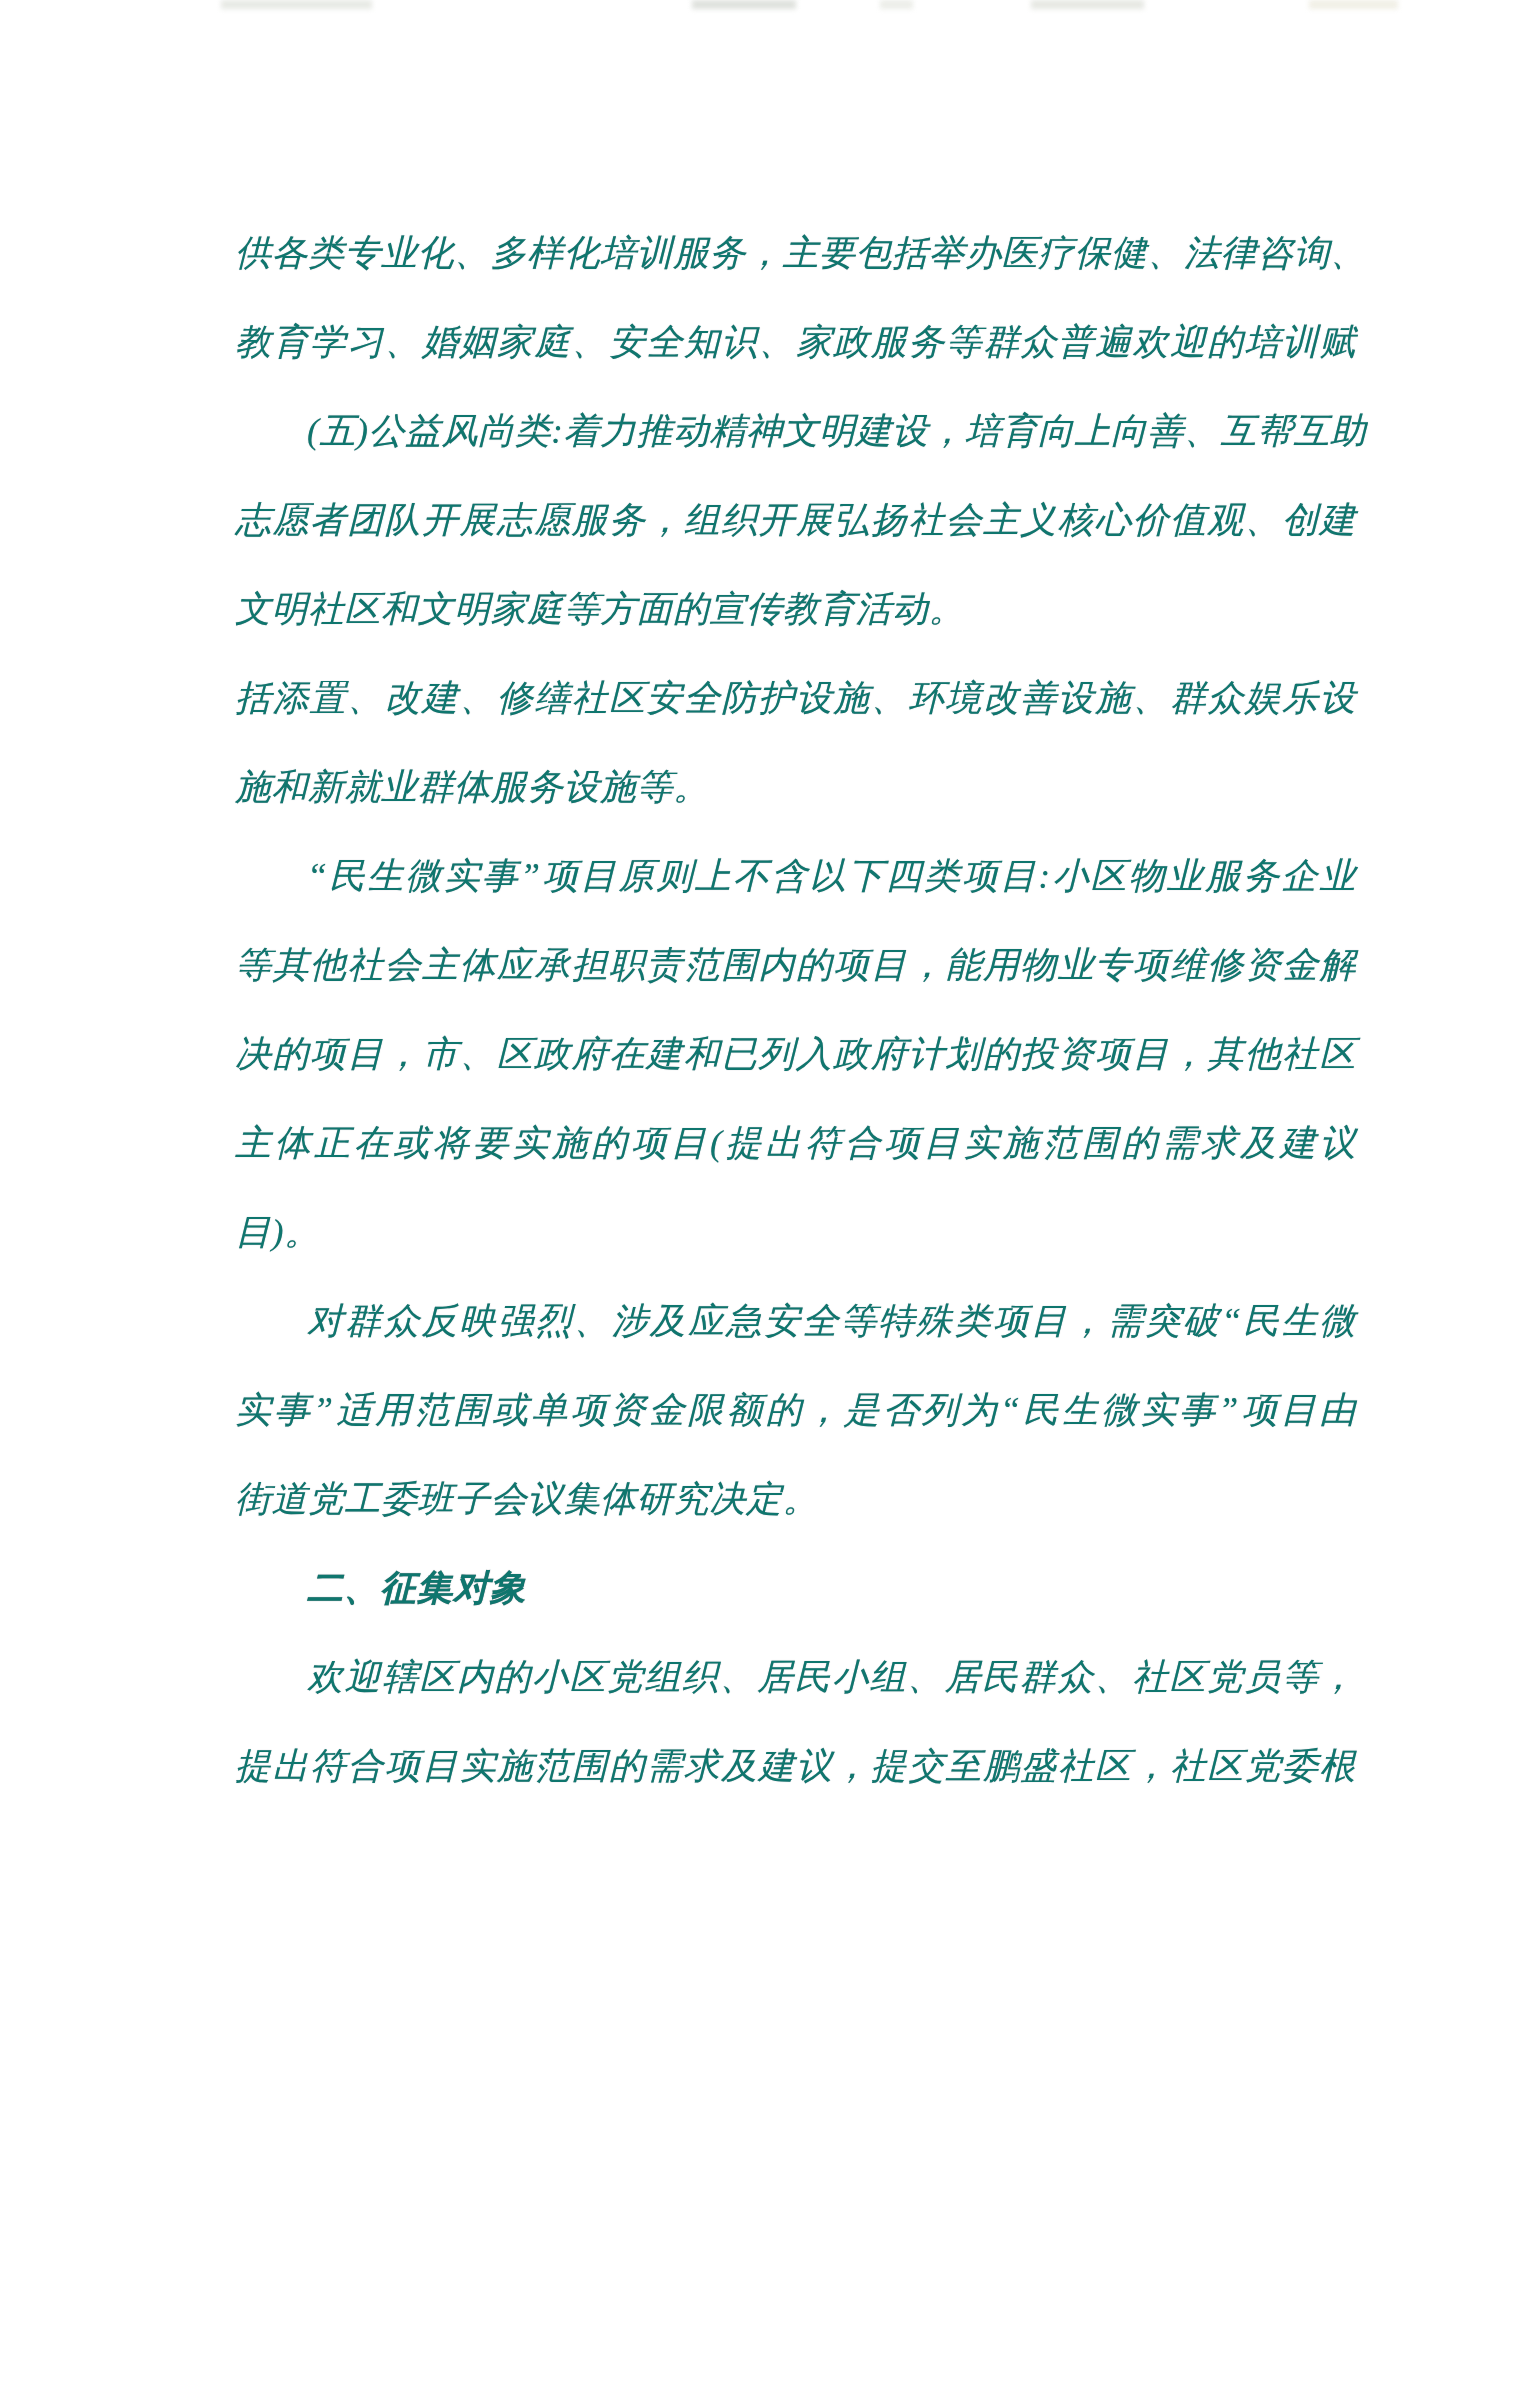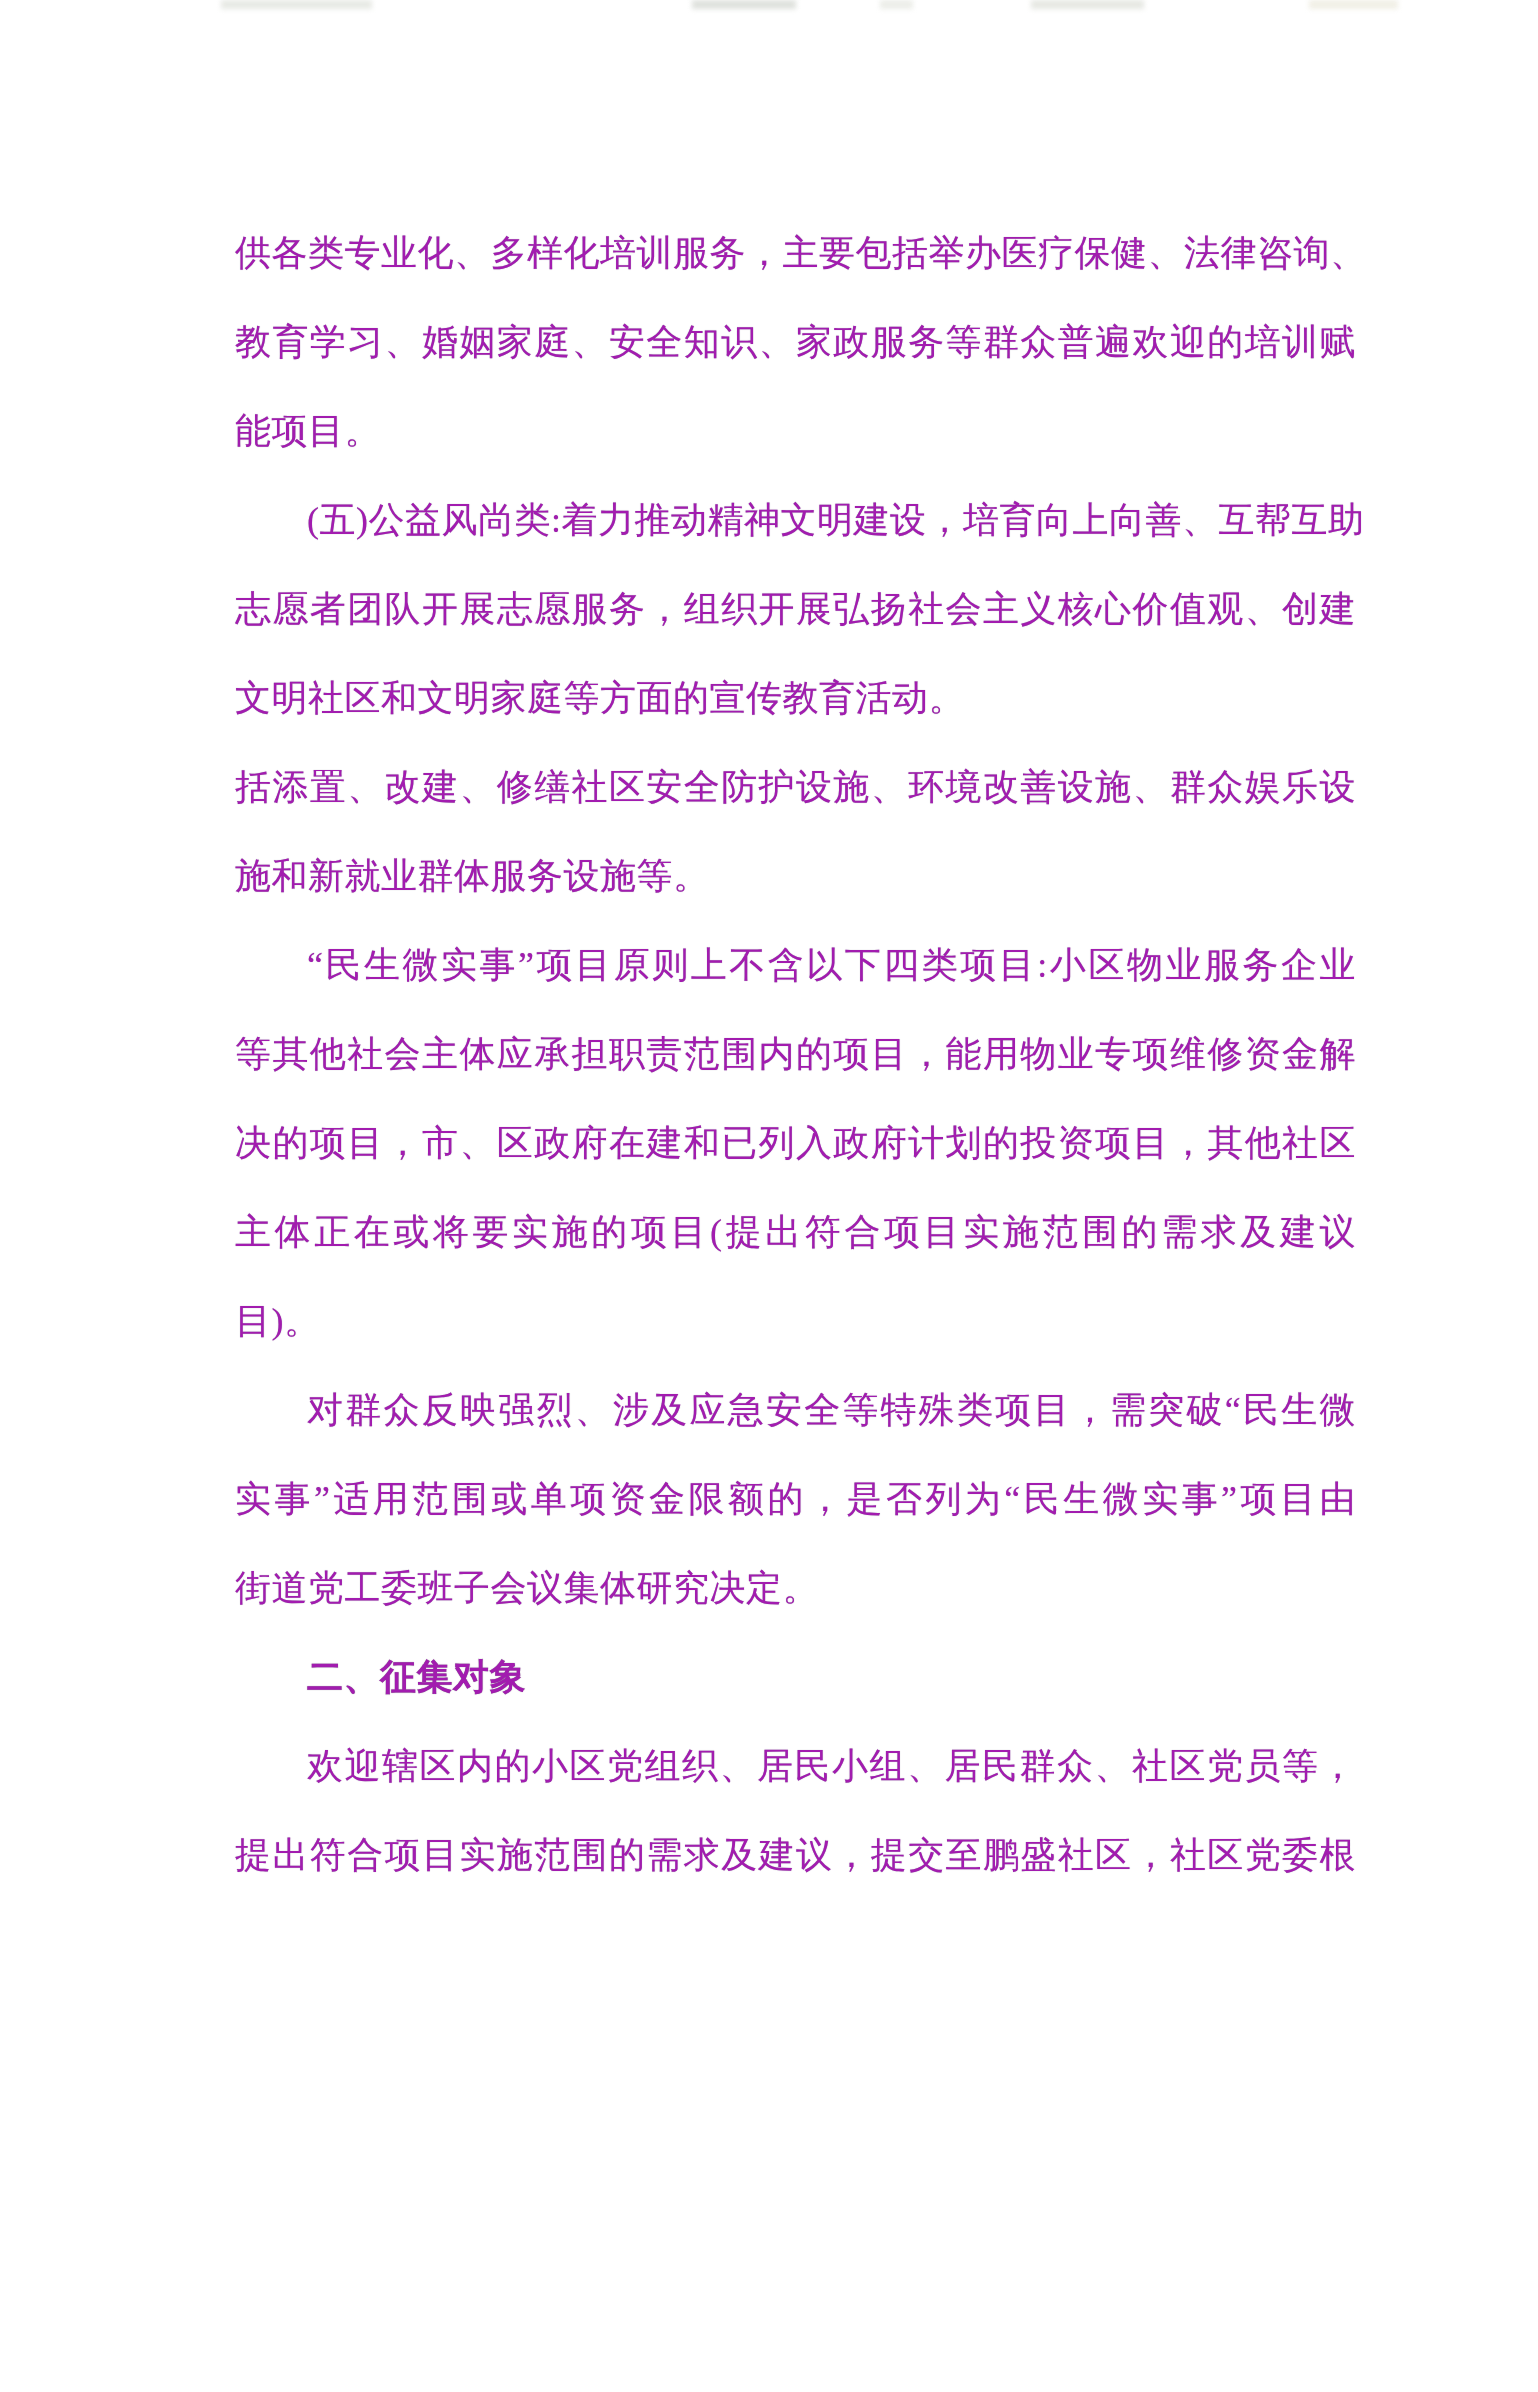--- a/index.html
+++ b/index.html
@@ -29,27 +29,28 @@
   .text-block {
     position: absolute;
     left: 235px;
     top: 209px;
     width: 1121px;
   }
   .line {
     height: 89px;
     line-height: 89px;
     font-size: 36px;
-    color: #a21caf;
+    color: #0f766e;
     text-align: justify;
     text-align-last: justify;
     text-shadow: 0 0 0.9px rgba(35, 48, 70, 0.45);
     letter-spacing: 0.5px;
     white-space: nowrap;
     overflow: visible;
+    font-style: italic;
   }
   .line.indent { text-indent: 2em; }
   .line.last {
     text-align: left;
     text-align-last: left;
   }
   .line.heading {
     font-weight: bold;
     text-align: center;
     text-align-last: left;
@@ -64,21 +65,20 @@
 
   <span class="artifact a1"></span>
   <span class="artifact a2"></span>
   <span class="artifact a3"></span>
   <span class="artifact a4"></span>
   <span class="artifact a5"></span>
 
   <div class="text-block">
     <div class="line">供各类专业化、多样化培训服务，主要包括举办医疗保健、法律咨询、</div>
     <div class="line">教育学习、婚姻家庭、安全知识、家政服务等群众普遍欢迎的培训赋</div>
-    <div class="line last">能项目。</div>
     <div class="line indent">(五)公益风尚类:着力推动精神文明建设，培育向上向善、互帮互助</div>
     <div class="line">志愿者团队开展志愿服务，组织开展弘扬社会主义核心价值观、创建</div>
     <div class="line last">文明社区和文明家庭等方面的宣传教育活动。</div>
     <div class="line">括添置、改建、修缮社区安全防护设施、环境改善设施、群众娱乐设</div>
     <div class="line last">施和新就业群体服务设施等。</div>
     <div class="line indent">“民生微实事”项目原则上不含以下四类项目:小区物业服务企业</div>
     <div class="line">等其他社会主体应承担职责范围内的项目，能用物业专项维修资金解</div>
     <div class="line">决的项目，市、区政府在建和已列入政府计划的投资项目，其他社区</div>
     <div class="line">主体正在或将要实施的项目(提出符合项目实施范围的需求及建议</div>
     <div class="line last">目)。</div>

